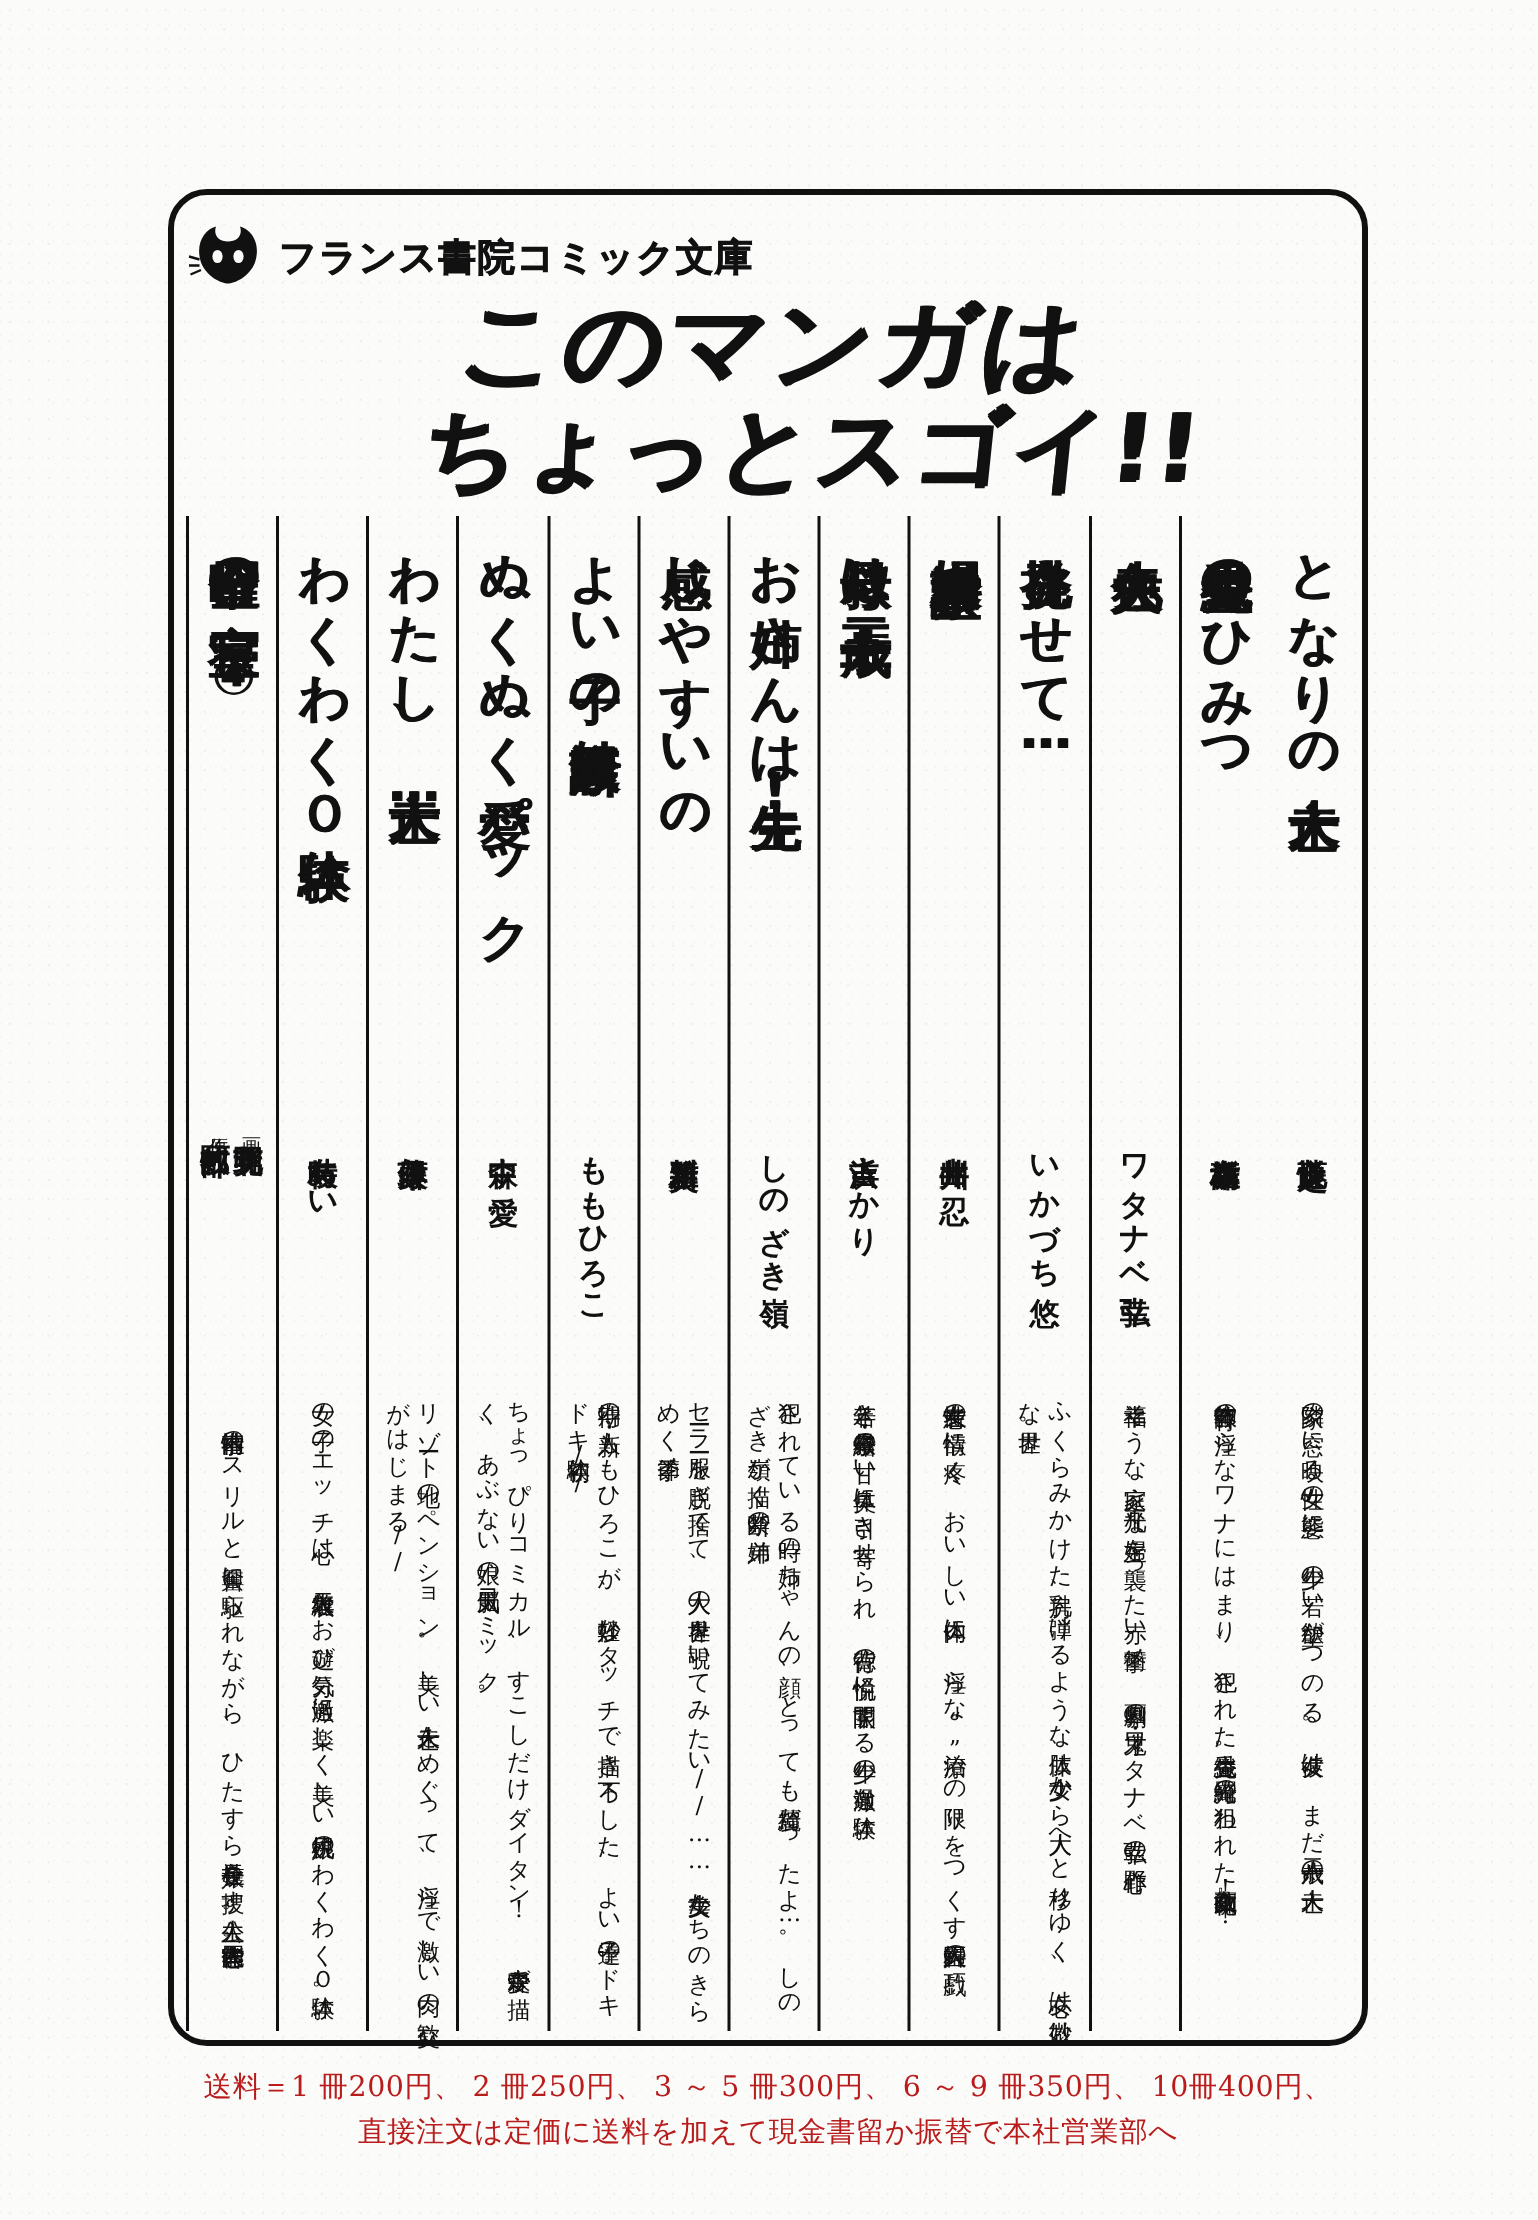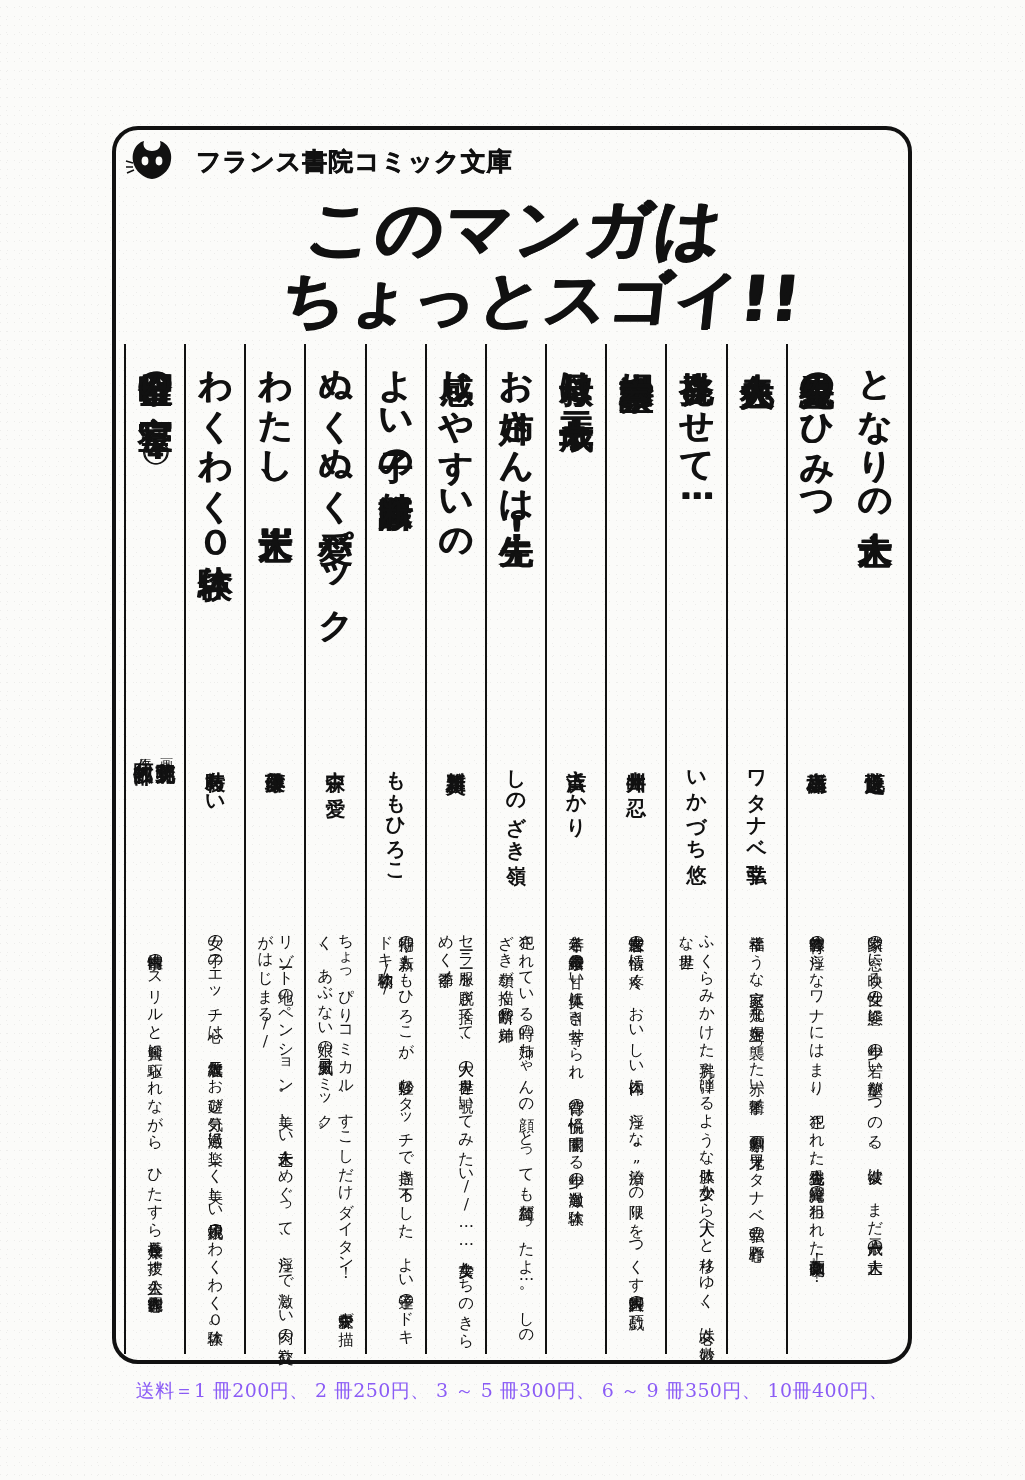--- a/index.html
+++ b/index.html
@@ -32,26 +32,26 @@
     height: 1238px;
     border: 4px solid #111;
     border-radius: 26px;
     box-sizing: border-box;
   }
 
   
   .logo-row {
     position: absolute;
     left: 124px;
-    top: 128px;
+    top: 138px;
     width: 420px;
     height: 62px;
     display: flex;
     align-items: center;
-    gap: 16px;
+    gap: 6px;
     text-align: right;
   }
   .cat-mark {
     width: 56px;
     height: 56px;
     position: relative;
     flex: 0 0 auto;
   }
   .cat-mark svg { display: block; }
   .logo-text {
@@ -173,21 +173,21 @@
   }
 
   
   .footer {
     position: absolute;
     left: 112px;
     top: 1378px;
     width: 800px;
     text-align: center;
     font-family: "DejaVu Serif", serif;
-    color: #8b5cf6;
+    color: #b91c1c;
   }
   .footer .f1 { font-size: 19px; letter-spacing: 0.4px; }
   .footer .f2 { font-size: 19px; letter-spacing: 0.4px; margin-top: 4px; }
   .footer .f3 { font-size: 25px; font-weight: bold; margin-top: 10px; letter-spacing: 2px; }
 
   .noise {
     position: absolute;
     inset: 0;
     pointer-events: none;
     opacity: 0.05;
@@ -303,15 +303,16 @@
       <br>
       <span>阿部牧郎</span><span class="role">原作</span>
     </div>
     <div class="desc-v">社内情事のスリルと興奮に駆られながら、ひたすら社長令嬢を捜す主人公。官能大作四巻。</div>
   </div>
 
 </div>
 
 <div class="footer">
   <div class="f1">送料＝1 冊200円、 2 冊250円、 3 ～ 5 冊300円、 6 ～ 9 冊350円、 10冊400円、</div>
+  <div class="f2">直接注文は定価に送料を加えて現金書留か振替で本社営業部へ</div>
 </div>
 
 <div class="noise"></div>
 
 </body></html>

